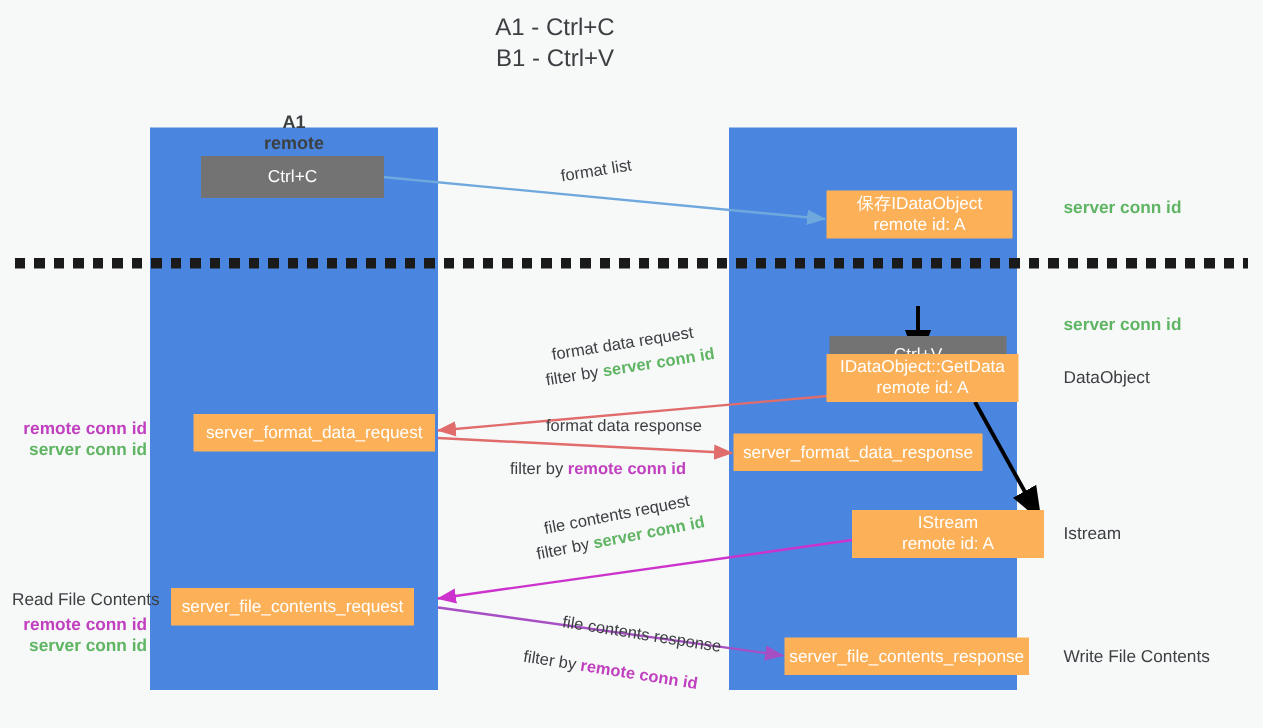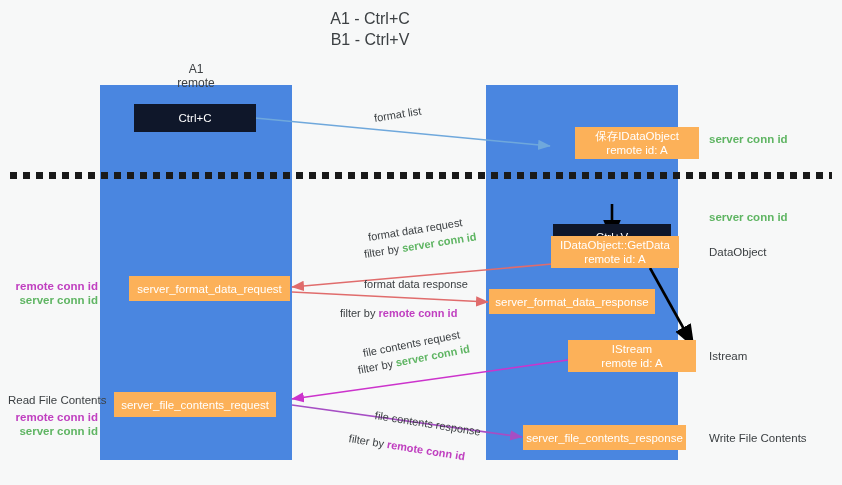--- a/index.html
+++ b/index.html
@@ -34,21 +34,21 @@
     white-space: pre-line;
   }
 
   
   .col-header {
     text-align: center;
     font-size: 12px;
     line-height: 14px;
     color: #3c4043;
   }
-  #hdr-a1 { left: 100px; top: 62px; width: 192px; }
+  #hdr-a1 { left: 100px; top: 74px; width: 192px; font-weight: bold; }
   #hdr-b1 { left: 486px; top: 57px; width: 192px; }
   .col-header .name { display: block; }
   .col-header .sub  { display: block; }
 
   
   .lane {
     background: #4a86e0;
     top: 85px;
     height: 375px;
   }
@@ -69,21 +69,21 @@
     display: flex;
     flex-direction: column;
     align-items: center;
     justify-content: center;
     color: #ffffff;
     font-size: 11.5px;
     line-height: 14px;
     text-align: center;
     padding: 2px 6px;
   }
-  .node.green  { background: #0f172a; justify-content: center; }
+  .node.green  { background: #737373; justify-content: center; }
   .node.orange { background: #fcb159; }
   .node .l2 { display: block; }
 
   
   .annot {
     font-size: 11.5px;
     line-height: 14px;
   }
   .annot.plain { color: #3c4043; }
   .green-txt  { color: #5fb563; font-weight: bold; }
@@ -150,21 +150,21 @@
 
   <path d="M292,405 L522,437" stroke="#a64ec4" stroke-width="1.6" fill="none" marker-end="url(#ah-purple)"></path>
 </svg>
 
 <div class="abs" id="divider"></div>
 
 <div class="abs node green" style="left:134px; top:104px; width:122px; height:28px;">
   <span>Ctrl+C</span>
 </div>
 
-<div class="abs node orange" style="left:551px; top:127px; width:124px; height:32px;margin-left:24px;">
+<div class="abs node orange" style="left:551px; top:127px; width:124px; height:32px;">
   <span>保存IDataObject</span>
   <span class="l2">remote id: A</span>
 </div>
 
 <div class="abs node green" style="left:553px; top:180px; width:118px; height:26px;margin-top:44px;">
   <span>Ctrl+V</span>
 </div>
 
 <div class="abs node orange" style="left:551px; top:236px; width:128px; height:32px;">
   <span>IDataObject::GetData</span>

